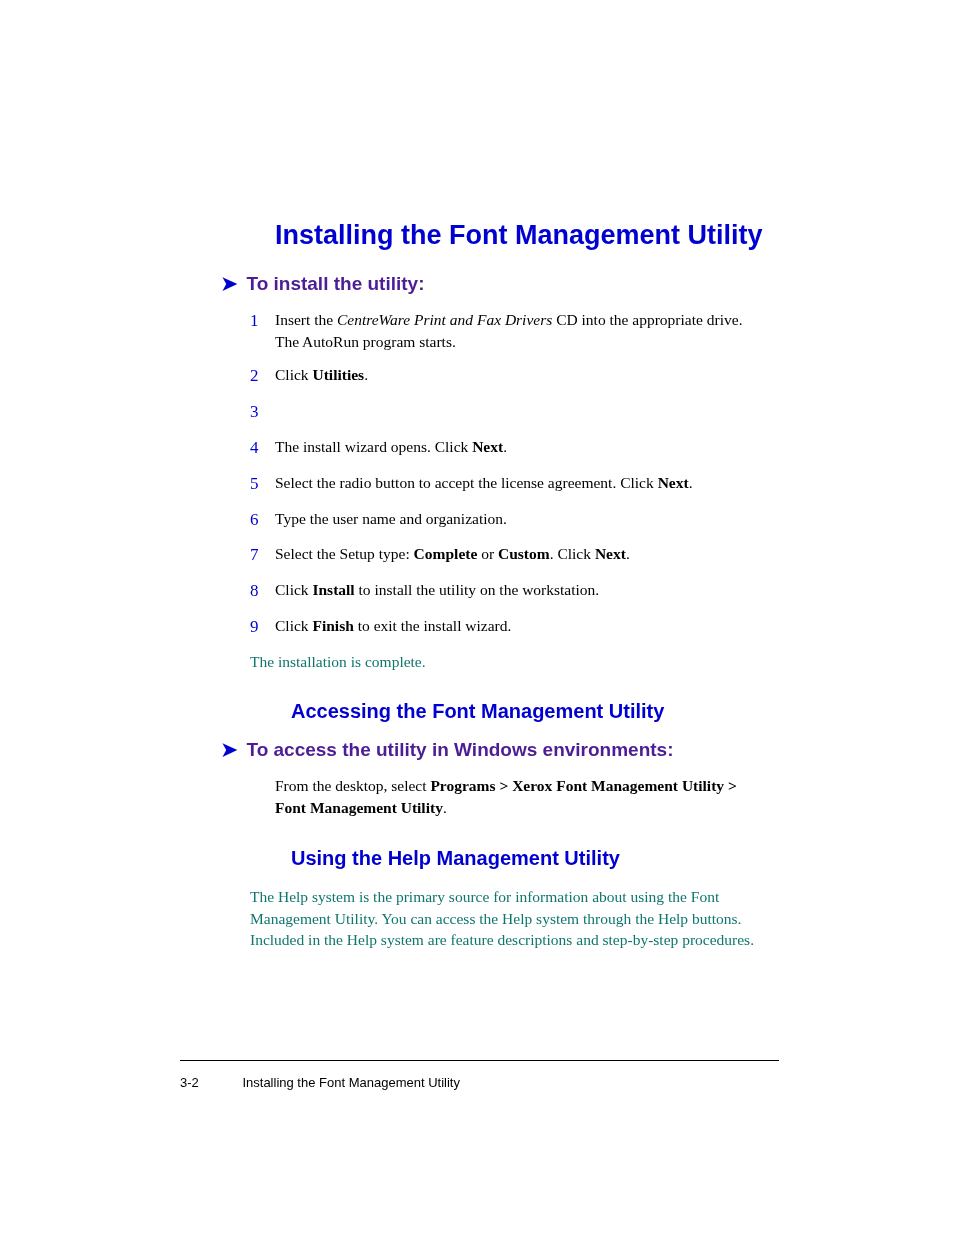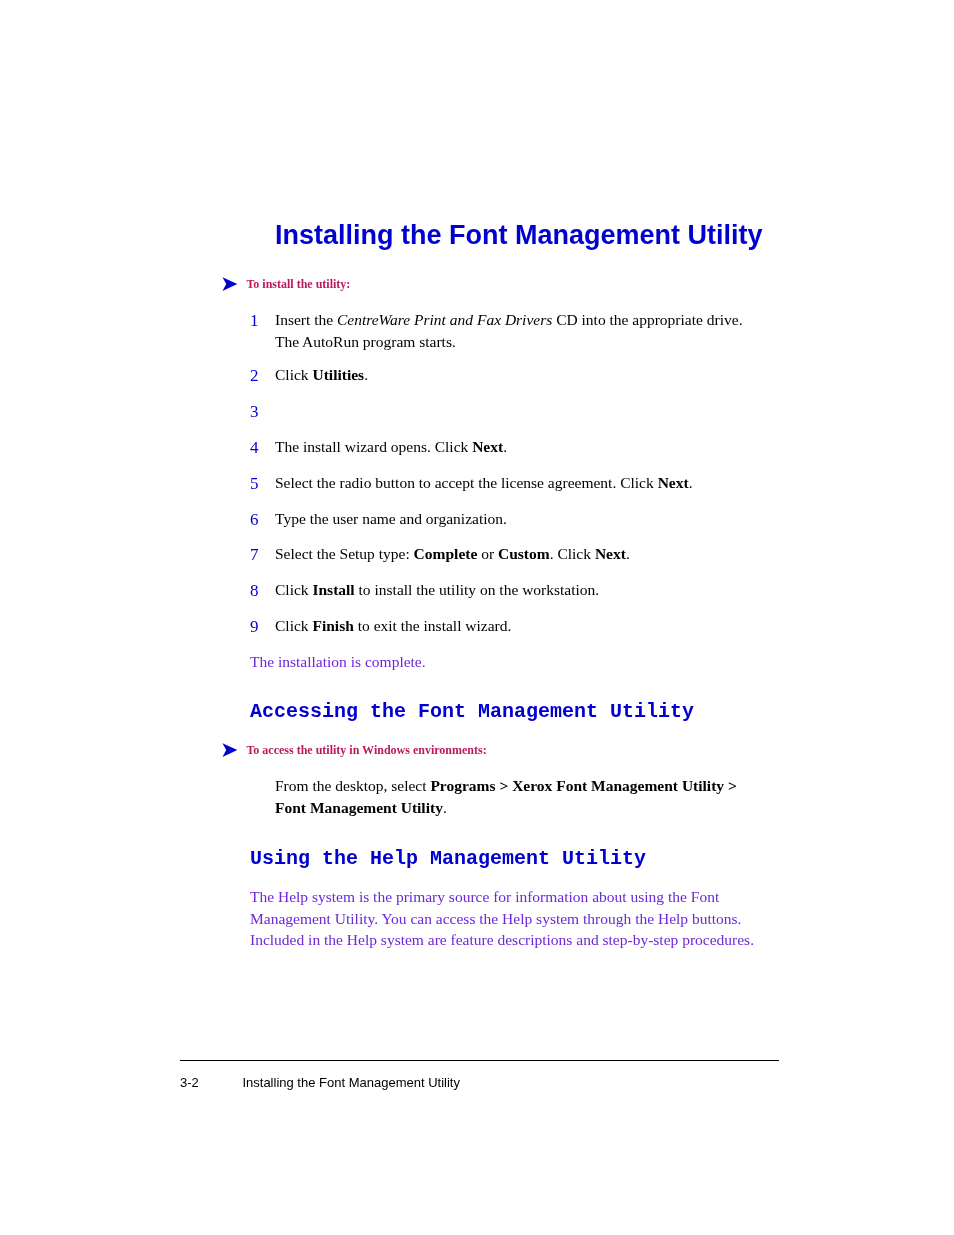--- a/index.html
+++ b/index.html
@@ -21,44 +21,44 @@
     h1 {
       color: #0000d0;
       font-family: Arial, Helvetica, sans-serif;
       font-weight: bold;
       font-size: 27px;
       margin-left: 100px;
       margin-bottom: 22px;
     }
     h2 {
       color: #0000d0;
-      font-family: Liberation Mono, monospace;
+      font-family: Liberation Sans, sans-serif;
       font-weight: bold;
       font-size: 20px;
-      margin-left: 75px;
+      margin-left: 116px;
       margin-top: 28px;
       margin-bottom: 16px;
     }
     .arrow-heading {
       display: flex;
       align-items: center;
       margin-left: 45px;
       margin-bottom: 14px;
     }
     .arrow {
       color: #0000d0;
       font-size: 22px;
       margin-right: 8px;
       line-height: 1;
     }
     .arrow-text {
-      font-family: Liberation Serif, serif;
-      font-weight: bold;
-      font-size: 12px;
-      color: #be185d;
+      font-family: Liberation Sans, sans-serif;
+      font-weight: bold;
+      font-size: 19px;
+      color: #4c1d95;
     }
     .step {
       display: flex;
       margin-left: 75px;
       margin-bottom: 12px;
       font-size: 15.5px;
       line-height: 1.4;
     }
     .step-num {
       color: #0000d0;
@@ -73,21 +73,21 @@
     .step-text .bold {
       font-weight: bold;
       margin-top: 8px;
     }
     .step-text .italic {
       font-style: italic;
     }
     .body-text {
       margin-left: 75px;
       font-size: 15.5px;
-      color: #6d28d9;
+      color: #0f766e;
       line-height: 1.4;
       margin-bottom: 8px;
       padding-right: 10px;
     }
     .indented-body {
       margin-left: 100px;
       font-size: 15.5px;
       color: #000;
       line-height: 1.4;
       margin-bottom: 20px;

